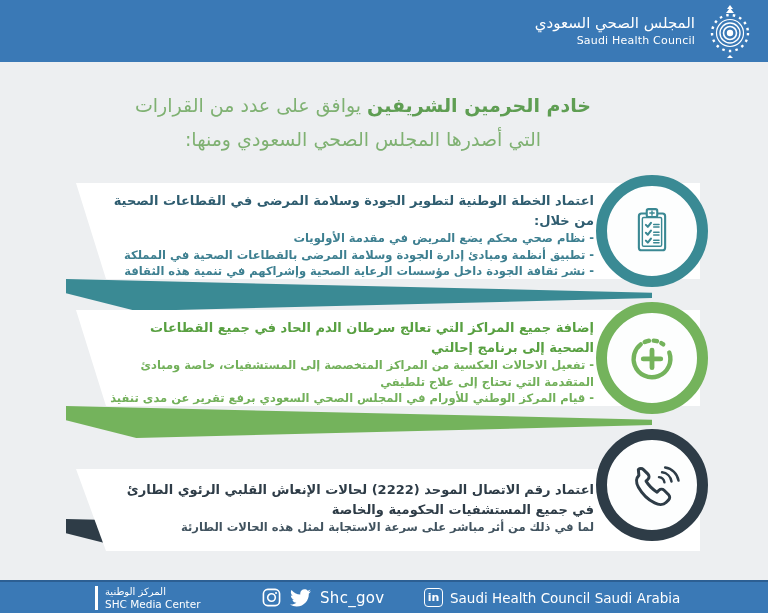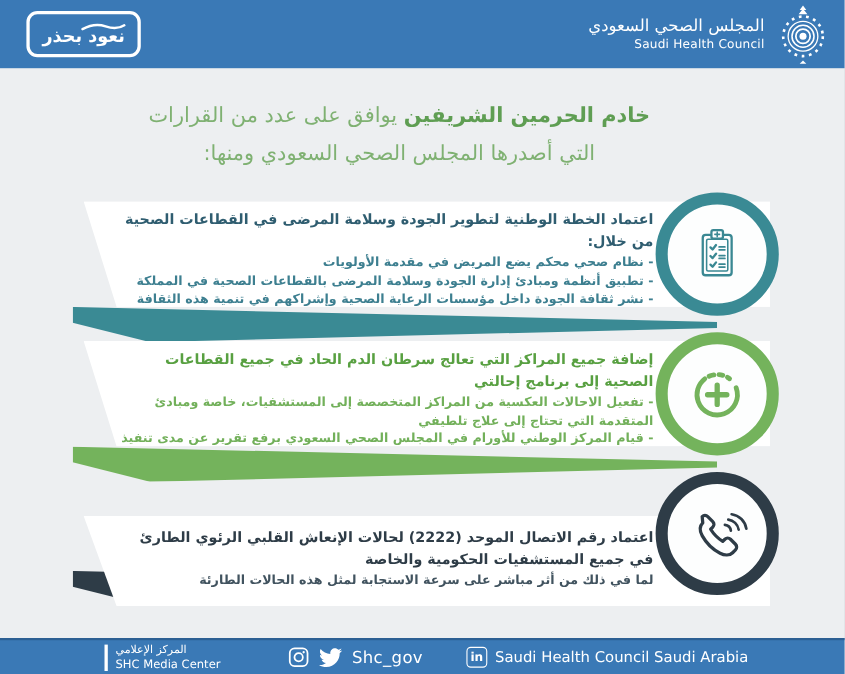--- a/index.html
+++ b/index.html
@@ -64,26 +64,20 @@
             display:flex; align-items:center; justify-content:center;
             font-size:11px; font-weight:bold; line-height:1; }
   .li-label { font-size:13.5px;text-align:center; }
 </style>
 </head>
 <body>
 
 <div id="canvas">
 
   <div class="topbar">
-    <div class="badge">
-      <svg class="flourish" width="42" height="8" viewBox="0 0 42 8">
-        <path d="M2 6.5 Q13 0.5 23 4 T40 3" stroke="#ffffff" stroke-width="2.2" fill="none" stroke-linecap="round"></path>
-      </svg>
-      <span class="label">نعود بحذر</span>
-    </div>
     <div class="logo-group">
       <div class="org-names">
         <div class="org-ar">المجلس الصحي السعودي</div>
         <div class="org-en">Saudi Health Council</div>
       </div>
       <svg width="52" height="56" viewBox="0 0 52 56">
         <g stroke="#ffffff" fill="none">
           <path d="M26 2 l-3 4 h6 z M26 5 l-4 5 h8 z" fill="#ffffff" stroke="none"></path>
           <circle cx="26" cy="30" r="3.2" fill="#ffffff" stroke="none"></circle>
           <circle cx="26" cy="30" r="6.5" stroke-width="1.6"></circle>
@@ -159,21 +153,21 @@
           <path d="M47 12 a18 18 0 0 1 15.3 15" stroke-width="2.8"></path>
         </g>
       </svg>
     </div>
   </div>
 
   <div class="footer">
     <div class="media-block">
       <div class="media-sep"></div>
       <div>
-        <div class="media-ar">المركز الإعلامي</div>
+        <div class="media-ar">المركز الوطنية</div>
         <div class="media-en">SHC Media Center</div>
       </div>
     </div>
     <div class="social1">
       <svg width="19" height="19" viewBox="0 0 20 20">
         <g stroke="#ffffff" stroke-width="1.7" fill="none">
           <rect x="1.5" y="1.5" width="17" height="17" rx="4.6"></rect>
           <circle cx="10" cy="10" r="4"></circle>
           <circle cx="14.8" cy="5.2" r="1.1" fill="#ffffff" stroke="none"></circle>
         </g>

